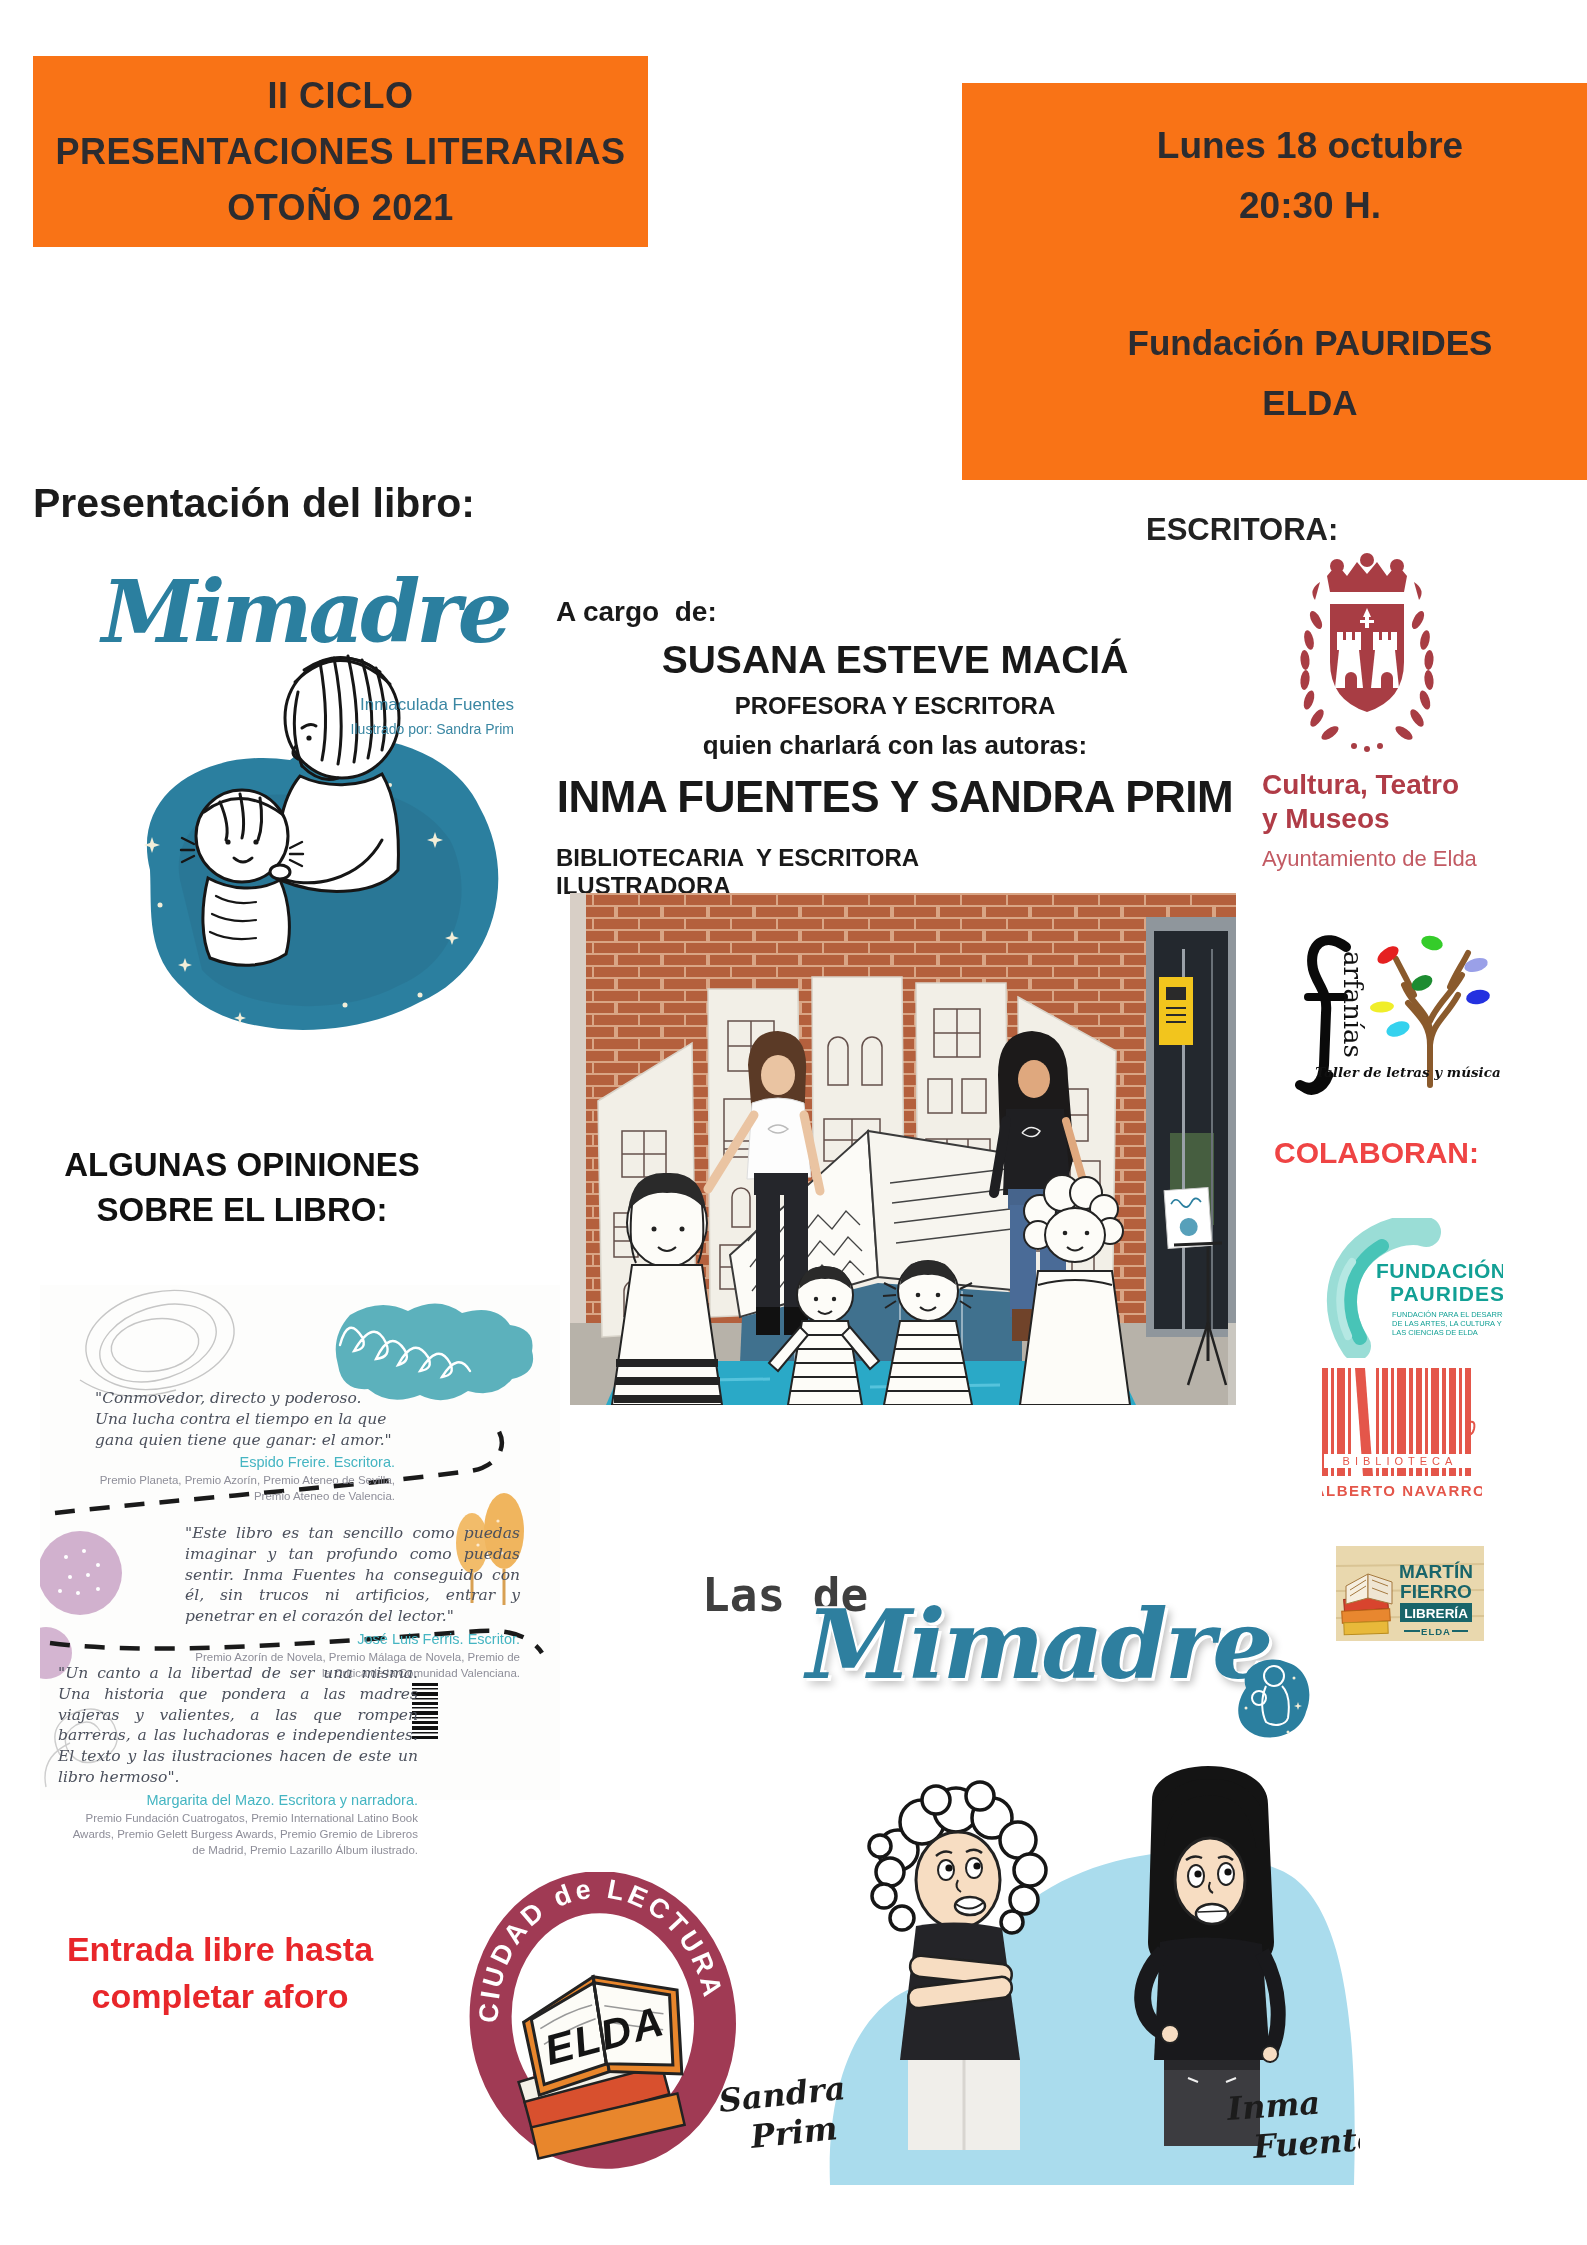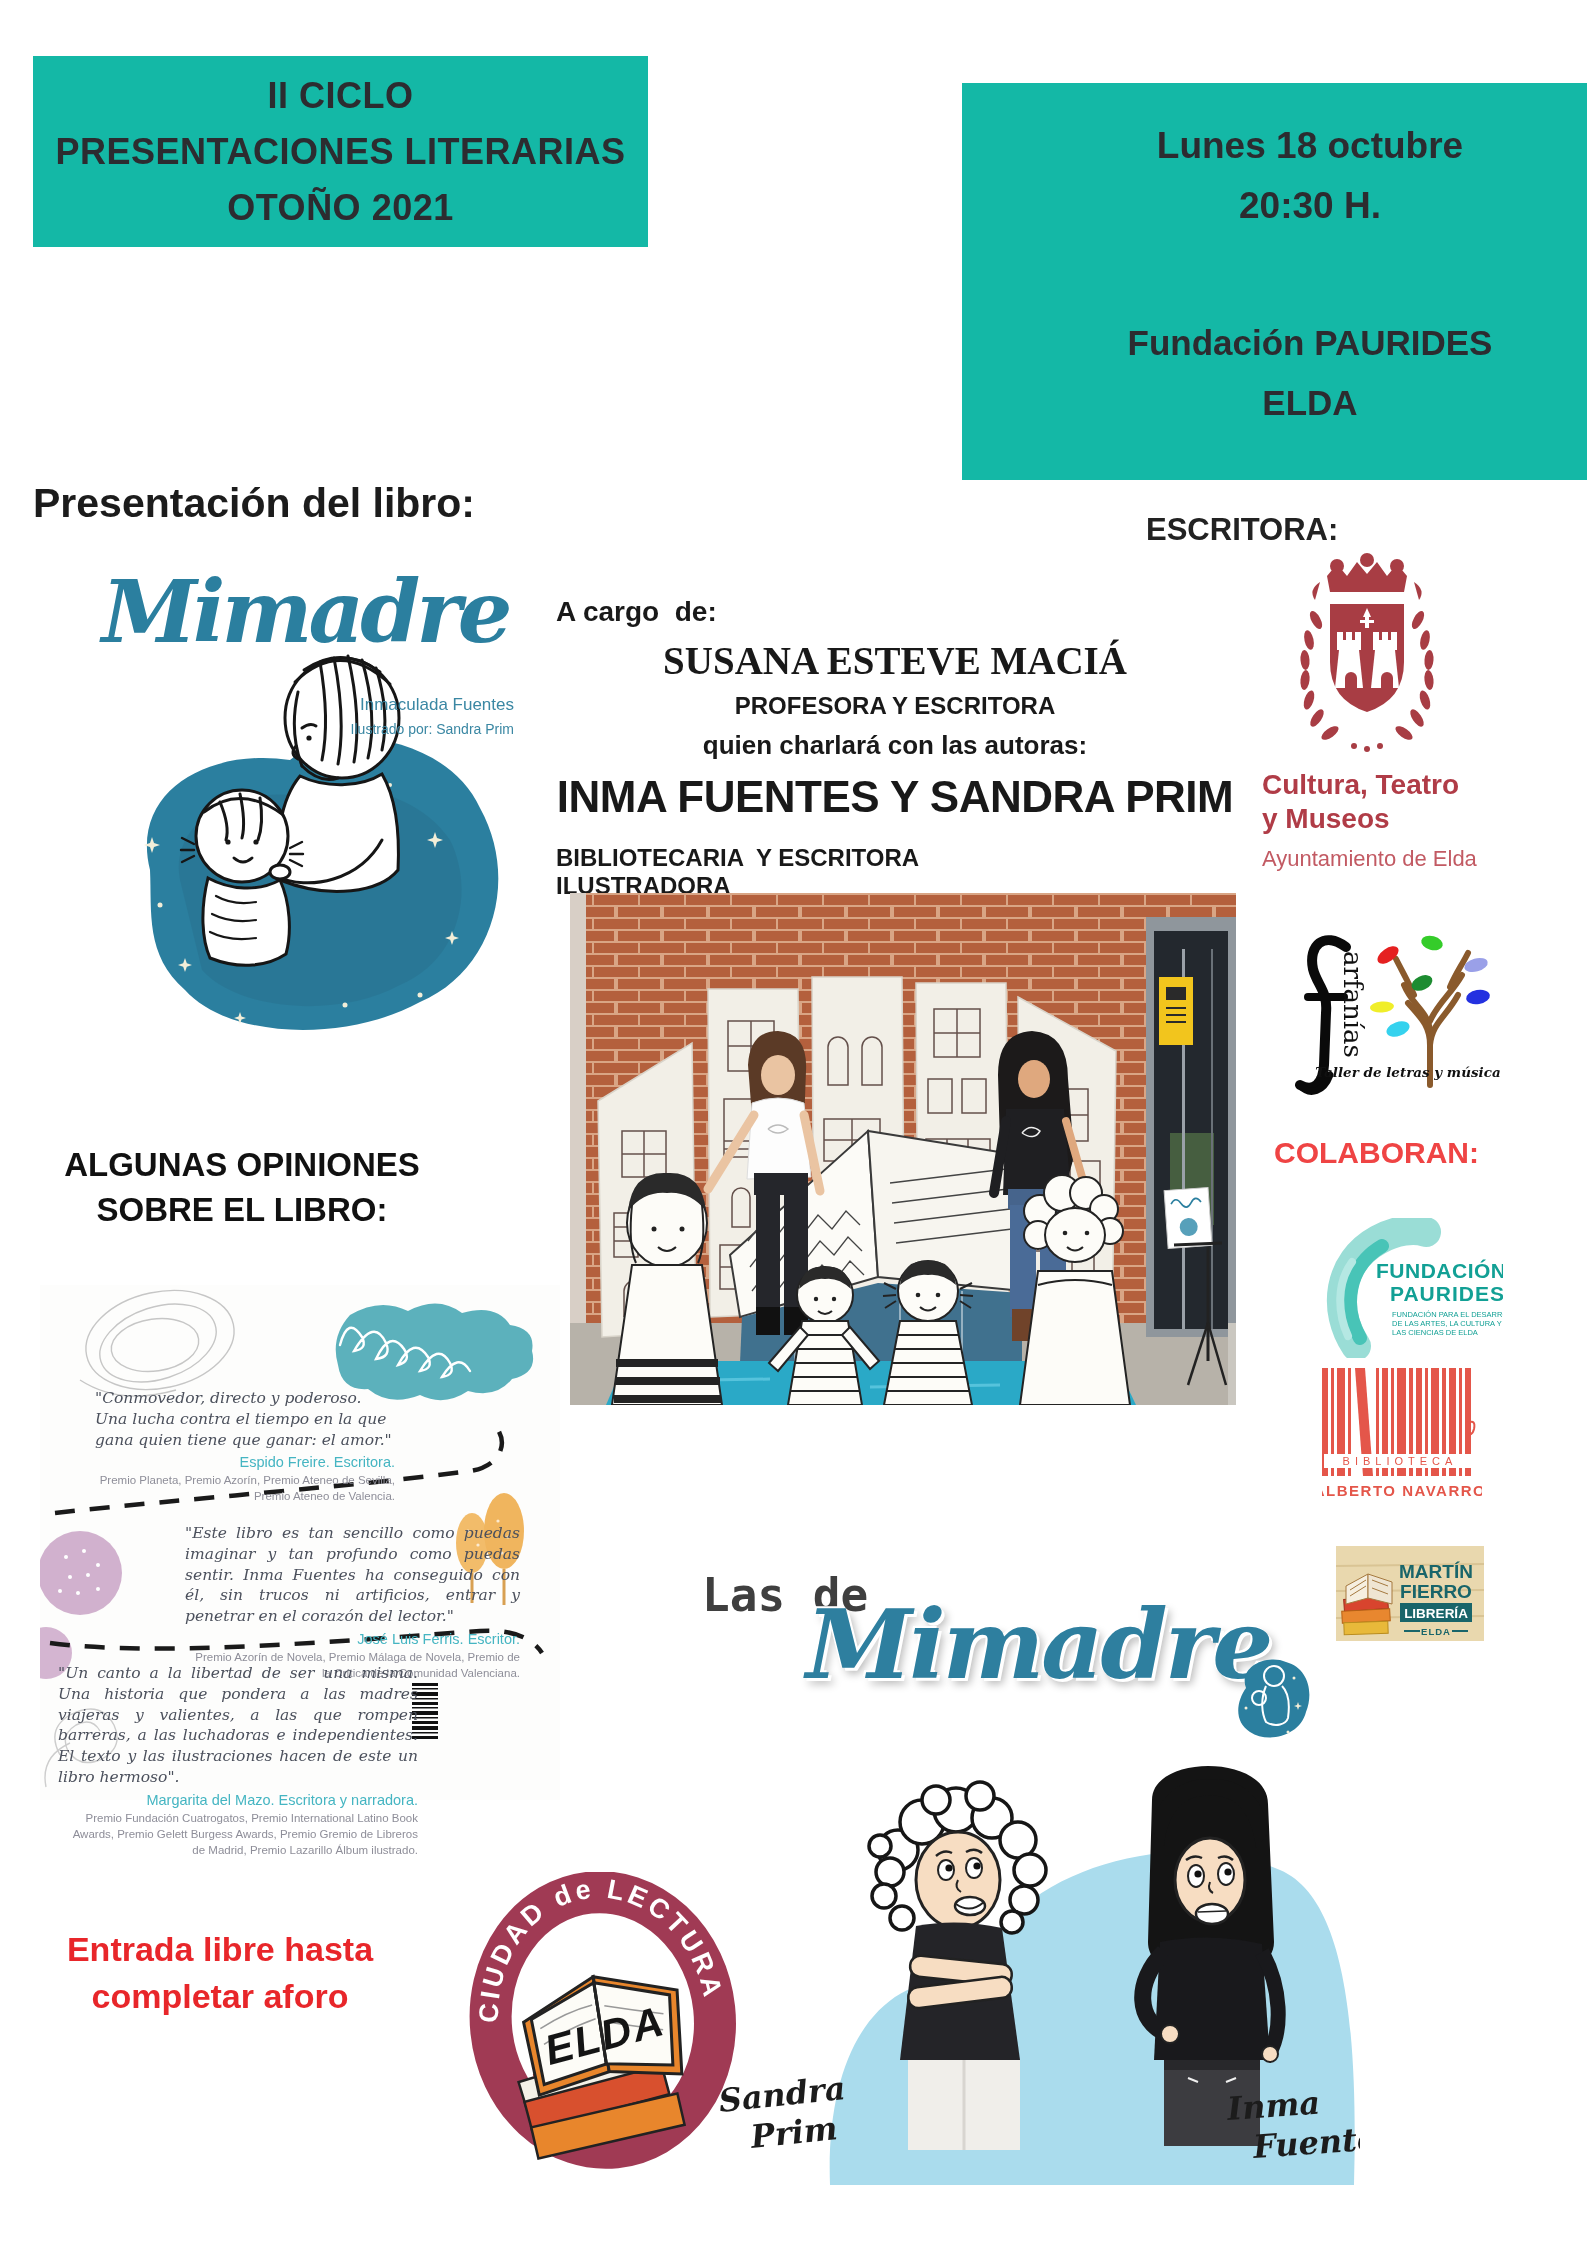--- a/index.html
+++ b/index.html
@@ -1,37 +1,37 @@
 <!DOCTYPE html>
 <html><head>
 <meta charset="utf-8">
 <style>
   html,body{margin:0;padding:0;background:#ffffff;}
   body{width:1587px;height:2245px;position:relative;font-family:"Liberation Sans",sans-serif;overflow:hidden;}
   .abs{position:absolute;}
 
   
-  .teal-box{background:#14b8a6;color:#2c2c30;font-weight:bold;text-align:center;}
+  .teal-box{background:#f97316;color:#2c2c30;font-weight:bold;text-align:center;}
   .box-left{left:33px;top:56px;width:615px;height:191px;display:flex;flex-direction:column;justify-content:center;gap:14px;}
   .box-left div{font-size:36px;letter-spacing:.5px;}
   .box-right{left:962px;top:83px;width:696px;height:397px;display:flex;flex-direction:column;align-items:center;padding-top:42px;box-sizing:border-box;}
   .box-right .date{font-size:37px;}
   .box-right .time{font-size:37px;margin-top:18px;}
   .box-right .venue{font-size:35px;margin-top:96px;}
   .box-right .city{font-size:35px;margin-top:20px;}
 
   .h-presentacion{left:33px;top:480px;font-size:41px;font-weight:bold;color:#1c1c1c;}
   .h-organiza{left:1146px;top:512px;font-size:31px;font-weight:bold;color:#222;}
   .h-colaboran{left:1274px;top:1136px;font-size:30px;font-weight:bold;color:#ef4444;}
   .h-opiniones{left:52px;top:1142px;width:380px;text-align:center;font-size:33px;line-height:45px;font-weight:bold;color:#111;}
 
   
   .acargo{left:556px;top:596px;font-size:28px;font-weight:bold;color:#191919;white-space:pre-wrap;}
   .cblock{left:545px;width:700px;text-align:center;color:#191919;font-weight:bold;}
-  .susana{top:638px;font-size:39px;font-family:Liberation Serif, serif;}
+  .susana{top:638px;font-size:39px;}
   .profesora{top:692px;font-size:24px;}
   .quien{top:730px;font-size:26px;}
   .autoras{top:772px;font-size:44px;letter-spacing:-.5px;}
   .roles{left:556px;top:844px;width:688px;display:flex;justify-content:space-between;font-size:24px;font-weight:bold;color:#191919;white-space:pre-wrap;flex-direction:column;}
 
   
   .cultura{left:1262px;top:768px;font-size:28px;line-height:34px;font-weight:bold;color:#b03c47;}
   .ayto{left:1262px;top:846px;font-size:22px;color:#c25a63;}
 
   

